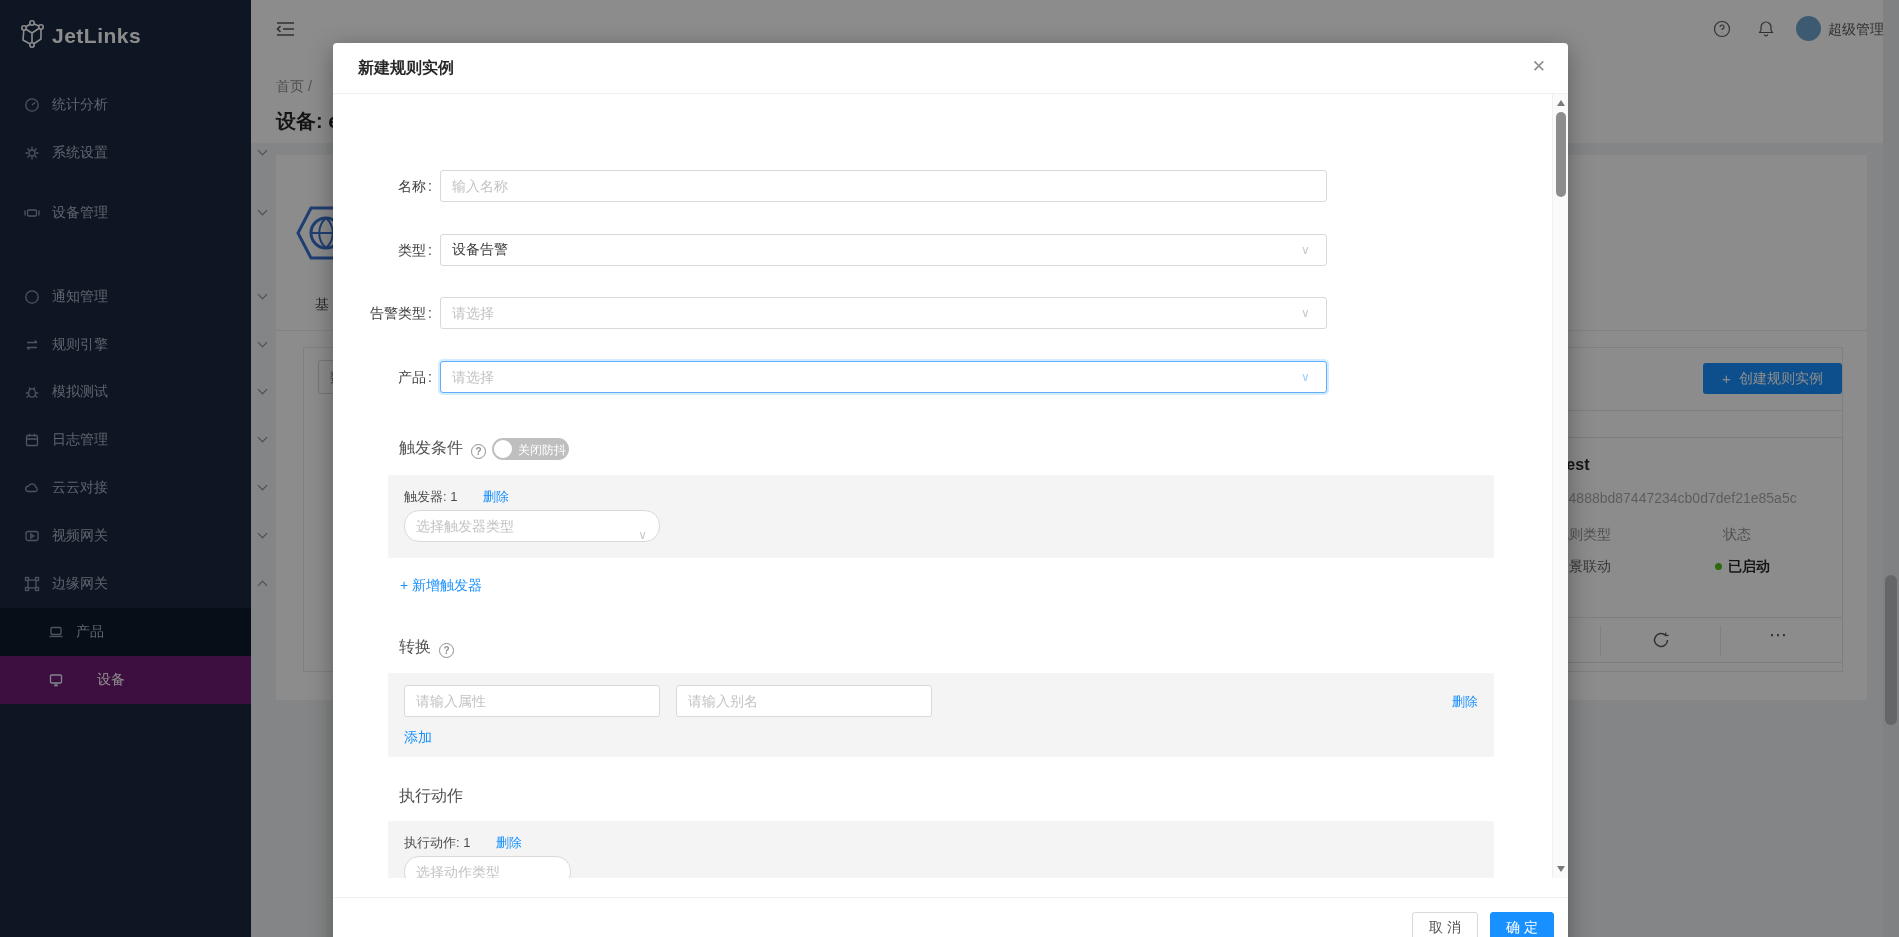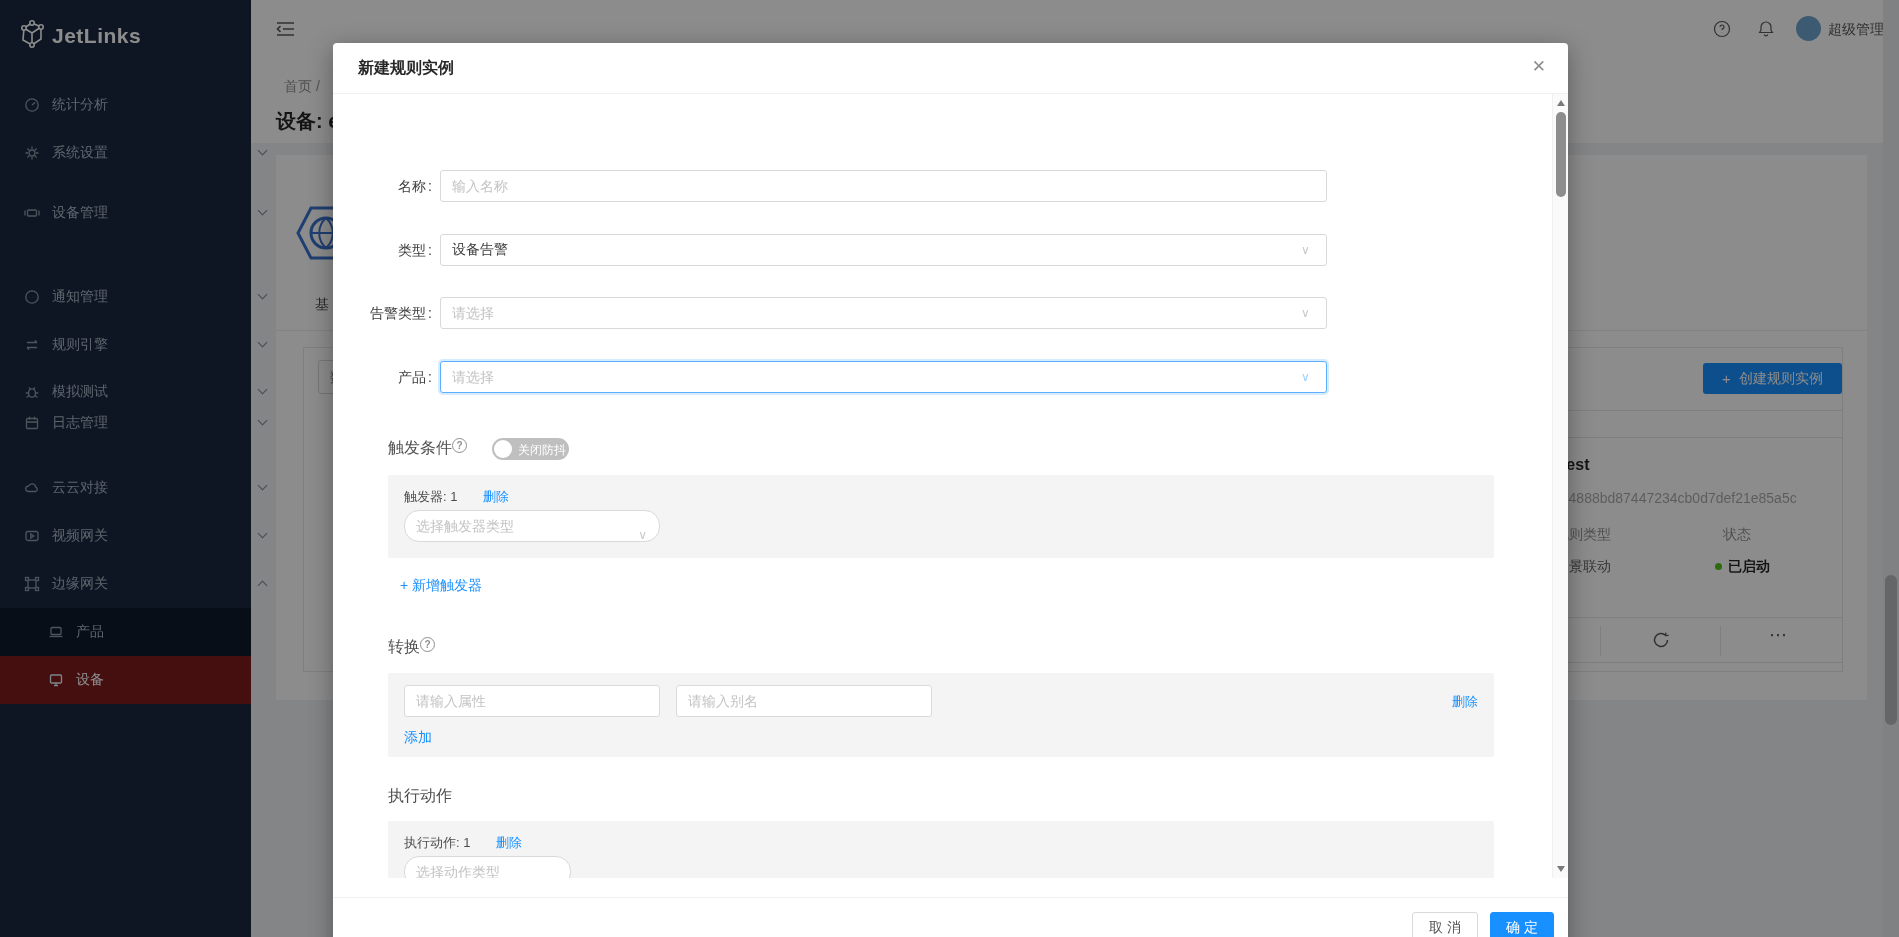--- a/index.html
+++ b/index.html
@@ -15,27 +15,27 @@
   .logo-text { color:#fff; font-size:21px; font-weight:bold; margin-left:2px; letter-spacing:.5px; }
   .mi { position:absolute; left:0; width:286px; height:48px; display:flex; align-items:center; color:#a9b6c6; font-size:14px; cursor:pointer; }
   .mic { width:16px; height:16px; margin-left:24px; display:inline-flex; align-items:center; justify-content:center; color:#8d9aab; }
   .mil { margin-left:12px; }
   .chev { position:absolute; right:20px; width:7px; height:7px; border-right:1.4px solid #7c8violet9a; border-right:1.4px solid #7c899a; border-bottom:1.4px solid #7c899a; }
   .chev.down { transform:rotate(45deg); top:18px; }
   .chev.up { transform:rotate(-135deg); top:22px; }
   .submenu-bg { position:absolute; left:0; top:608px; width:251px; height:96px; background:#0e1b2d; }
   .smi { position:absolute; left:0; width:251px; height:48px; display:flex; align-items:center; color:#a9b6c6; font-size:14px; cursor:pointer; }
   .smi .mic { margin-left:48px; }
-  .smi.selected { background:#7f1d1d; color:#fff; }
+  .smi.selected { background:#701a75; color:#fff;gap:21px; }
   .smi.selected .mic { color:#e6f3ff; }
 
   
   .topbar { position:absolute; left:251px; top:0; width:1648px; height:57px; background:#fff; }
   .page-head { position:absolute; left:251px; top:57px; width:1648px; height:86px; background:#fff; }
-  .breadcrumb { position:absolute; left:284px; top:78px; font-size:14px; color:rgba(0,0,0,.45); }
+  .breadcrumb { position:absolute; left:276px; top:78px; font-size:14px; color:rgba(0,0,0,.45); }
   .page-title { position:absolute; left:276px; top:108px; font-size:20px; font-weight:bold; color:rgba(0,0,0,.85); }
   .hicon { position:absolute; top:20px; width:18px; height:18px; color:#595959; }
   .avatar { position:absolute; left:1796px; top:16px; width:25px; height:25px; border-radius:50%; background:#6ea6cf; }
   .username { position:absolute; left:1828px; top:21px; font-size:14px; color:#595959; white-space:nowrap; }
 
   
   .main-card { position:absolute; left:276px; top:155px; width:1591px; height:545px; background:#fff; }
   .tabs-divider { position:absolute; left:276px; top:330px; width:1591px; height:1px; background:#ededed; }
   .sub-panel { position:absolute; left:303px; top:347px; width:1540px; height:325px; border:1px solid #e8e8e8; background:#fff; }
   .frag-input { position:absolute; left:318px; top:360px; width:250px; height:34px; border:1px solid #d9d9d9; border-radius:3px; font-size:14px; color:#8c8c8c; line-height:32px; padding-left:11px; background:#fff; }
@@ -70,21 +70,21 @@
   .tri-down { position:absolute; left:4px; bottom:6px; width:0; height:0; border-left:4px solid transparent; border-right:4px solid transparent; border-top:6px solid #7a7a7a; }
 
   
   .frow-label { position:absolute; left:23px; width:76px; text-align:right; font-size:14px; color:rgba(0,0,0,.78); line-height:32px; }
   .frow-label::after { content:":"; margin-left:2px; }
   .fctl { position:absolute; left:107px; width:887px; height:32px; border:1px solid #d9d9d9; border-radius:3px; background:#fff; font-size:14px; color:rgba(0,0,0,.78); padding:0 30px 0 11px; outline:none; font-family:inherit; }
   .fctl::placeholder { color:#c3c3c3; }
   .fctl.focused { border-color:#5db0ff; box-shadow:0 0 0 2px rgba(24,144,255,.18); }
   .sel-arrow { position:absolute; font-size:12px; color:#c9c9c9; pointer-events:none; }
 
-  .sec-head { position:absolute; left:55px; font-size:16px; color:rgba(0,0,0,.70); display:flex; align-items:flex-start; }
+  .sec-head { position:absolute; left:66px; font-size:16px; color:rgba(0,0,0,.70); display:flex; align-items:flex-end; gap:8px; }
   .qicon { display:inline-flex; width:15px; height:15px; border:1px solid #8f8f8f; border-radius:50%; color:#8f8f8f; font-size:10px; align-items:center; justify-content:center; font-weight:bold; }
   .toggle { position:absolute; left:159px; width:77px; height:22px; border-radius:11px; background:rgba(0,0,0,.25); cursor:pointer; }
   .toggle .knob { position:absolute; left:2px; top:2px; width:18px; height:18px; border-radius:50%; background:#fff; }
   .toggle .tlabel { position:absolute; left:26px; top:4px; font-size:12px; color:#fff; }
 
   .gpanel { position:absolute; left:55px; width:1106px; background:#f4f4f4; border-radius:2px; }
   .gp-row { position:absolute; left:16px; top:13px; font-size:13px; color:rgba(0,0,0,.70); }
   .link { color:#1890ff; cursor:pointer; }
   .gp-select { position:absolute; left:16px; border:1px solid #d9d9d9; border-radius:15px; background:#fff; font-size:14px; color:#c3c3c3; line-height:30px; padding-left:11px; }
   .gp-input { position:absolute; border:1px solid #d9d9d9; border-radius:3px; background:#fff; font-size:14px; line-height:30px; padding-left:11px; color:rgba(0,0,0,.78); width:256px; height:32px; outline:none; font-family:inherit; }
@@ -166,21 +166,21 @@
     <div class="mi" style="top:368px">
       <span class="mic">
           <svg width="16" height="16" viewBox="0 0 16 16" fill="none" stroke="currentColor" stroke-width="1.3">
             <ellipse cx="8" cy="9" rx="3.4" ry="4.2"></ellipse>
             <path d="M5 3.5 L6.4 5 M11 3.5 L9.6 5 M1.8 9 H4.6 M11.4 9 H14.2 M2.6 13.5 L5 11.6 M13.4 13.5 L11 11.6"></path>
           </svg>
         </span>
       <span class="mil">模拟测试</span>
       <span class="chev down"></span>
     </div>
-    <div class="mi" style="top:399px">
+    <div class="mi" style="top:416px">
       <span class="mic">
           <svg width="16" height="16" viewBox="0 0 16 16" fill="none" stroke="currentColor" stroke-width="1.3">
             <rect x="2.5" y="3.5" width="11" height="10" rx="1"></rect>
             <path d="M5.5 1.8 V4.6 M10.5 1.8 V4.6 M2.5 7 H13.5"></path>
           </svg>
         </span>
       <span class="mil">日志管理</span>
       <span class="chev down"></span>
     </div>
     <div class="mi" style="top:464px">

